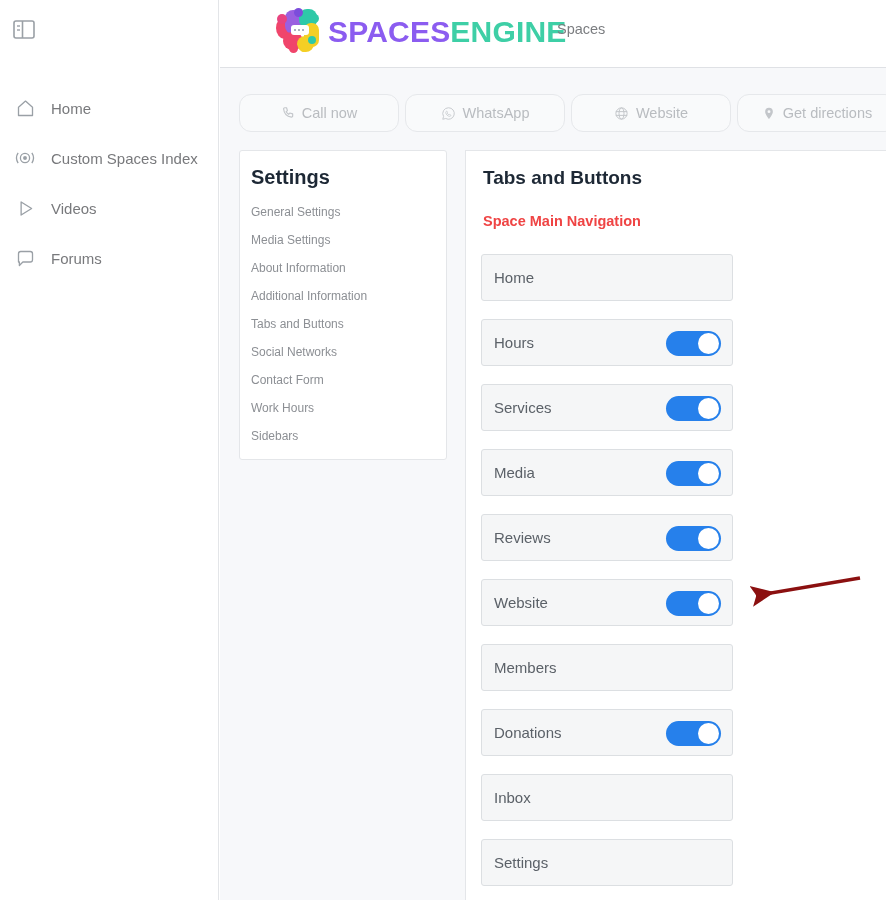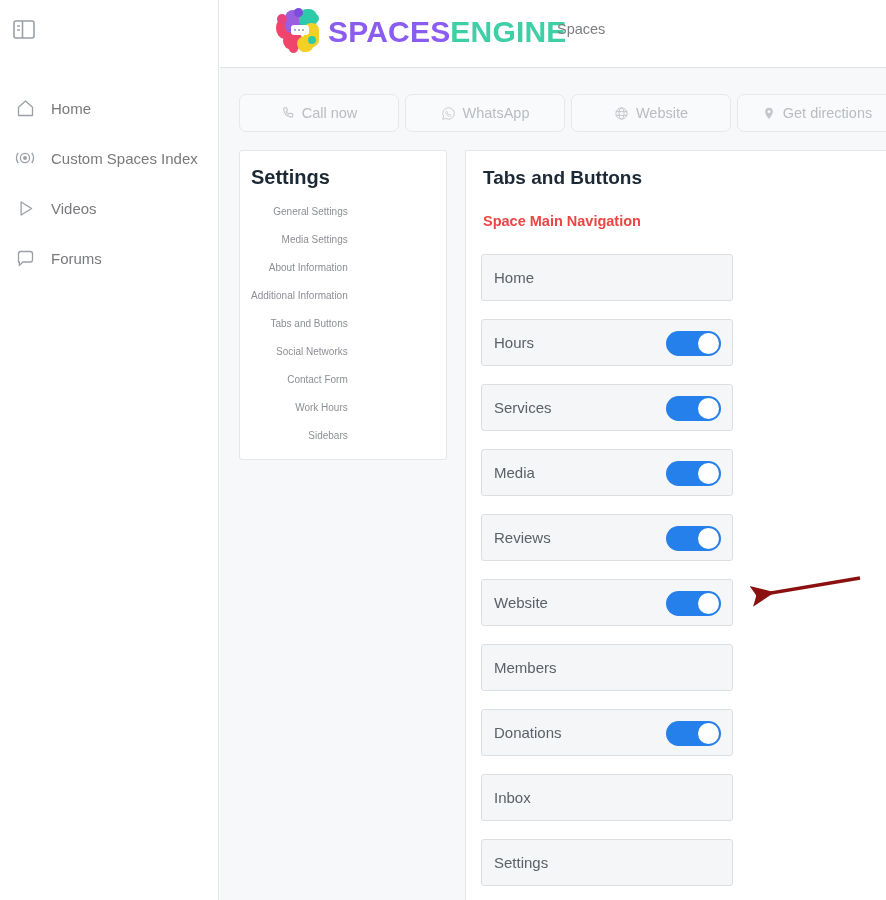--- a/index.html
+++ b/index.html
@@ -88,21 +88,21 @@
   
   #actionbar {
     position: absolute; left: 239px; top: 94px;
     height: 38px;
     display: flex; gap: 6px;
   }
   .act-btn {
     width: 160px; height: 38px;
     background: #f9fafb;
     border: 1px solid #e6e8eb;
-    border-radius: 7px;
+    border-radius: 12px;
     display: flex; align-items: center; justify-content: center;
     gap: 7px;
     font-size: 14.5px; color: #b9bcc0;
     cursor: pointer; white-space: nowrap;
   }
   .act-ico { display: flex; align-items: center; color: #c3c6ca; }
 
   
   #settings-card {
     position: absolute; left: 239px; top: 150px;
@@ -111,23 +111,23 @@
     border: 1px solid #e4e6e9;
     border-radius: 3px;
   }
   .settings-title {
     position: absolute; left: 11px; top: 15px;
     font-size: 20px; font-weight: bold; color: #1d2835;
   }
   .settings-list { position: absolute; left: 11px; top: 47px; }
   .settings-link {
     display: block;
-    font-size: 10px; color: #8c8f94;
+    font-size: 12px; color: #8c8f94;
     line-height: 28px;
-    cursor: pointer; white-space: nowrap; text-align: right;
+    cursor: pointer; white-space: nowrap;
   }
 
   
   #main-panel {
     position: absolute; left: 465px; top: 150px;
     width: 421px; height: 750px;
     background: #ffffff;
     border-left: 1px solid #e4e6e9;
     border-top: 1px solid #e4e6e9;
   }

